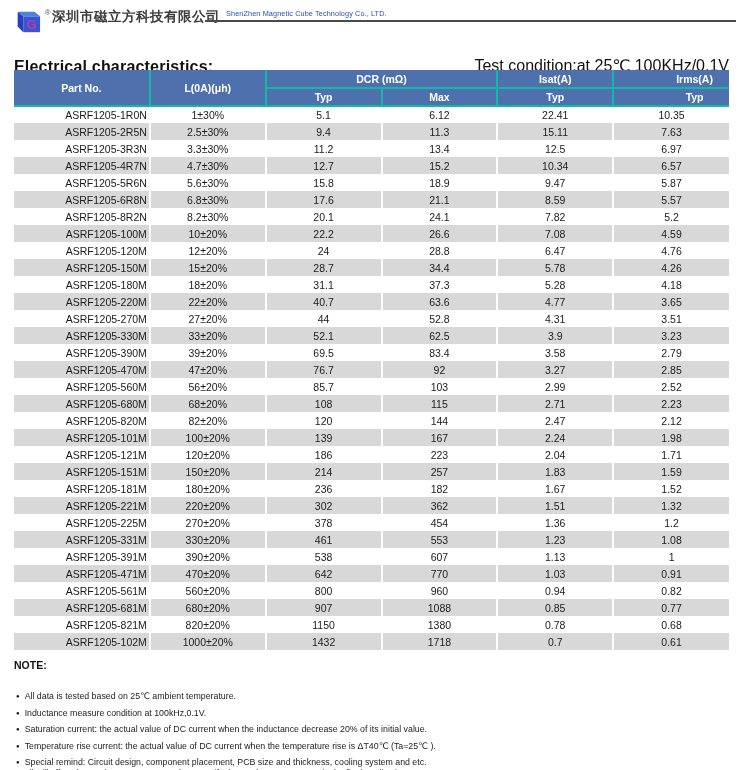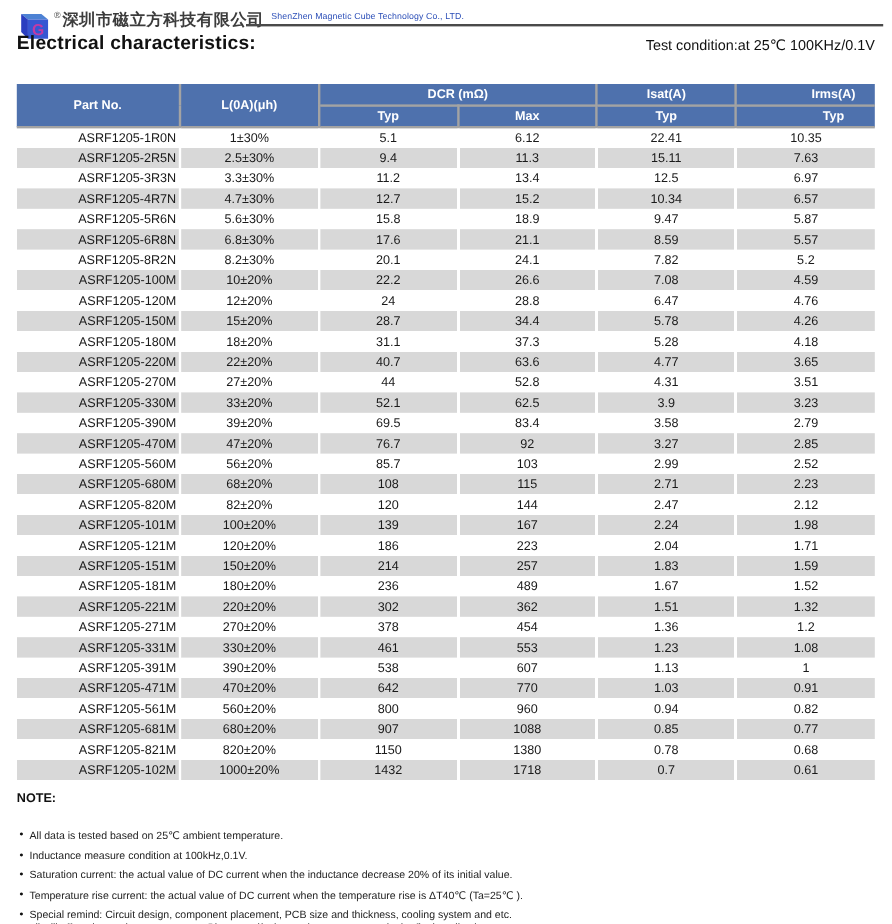--- a/index.html
+++ b/index.html
@@ -17,29 +17,29 @@
   .cube{width:30px;height:28px;flex:0 0 auto;}
   .brand-text{display:flex;flex-direction:row;line-height:1.05;padding-top:2px;}
   .cn-line{font-size:13.5px;font-weight:bold;color:#3c3c3c;letter-spacing:.5px;}
   .reg{font-size:7.5px;vertical-align:super;color:#555;font-weight:normal;margin-right:1px;}
   .en-line{font-size:7.3px;font-weight:normal;color:var(--brand-blue);margin-top:1px;margin-left:6px;letter-spacing:.1px;}
   .rule{position:absolute;top:20px;left:205px;width:531px;height:2px;background:#4a4a4a;}
 
   
   .title-row{position:absolute;top:28px;left:14px;width:715px;display:flex;justify-content:space-between;align-items:flex-end;}
   .page-title{font-size:16px;font-weight:bold;color:#111;letter-spacing:.2px;}
-  .test-cond{font-size:12px;color:#111;padding-bottom:1px;}
+  .test-cond{font-size:16px;color:#111;padding-bottom:1px;margin-top:28px;}
 
   
   .tbl-wrap{position:absolute;top:70px;left:14px;width:715px;}
   table{width:100%;border-collapse:collapse;table-layout:fixed;}
   col.c-part{width:19%;}
   col.c-rest{width:16.2%;}
   th{background:var(--header-blue);color:#fff;font-size:10.5px;font-weight:bold;
-     border:2px solid #a3a3a3;height:18px;padding:0;text-align:center;vertical-align:middle;}
+     border:2px solid #14b8a6;height:18px;padding:0;text-align:center;vertical-align:middle;}
   thead tr:first-child th{border-top:0;}
   thead th:first-child{border-left:0;}
   thead th:last-child{border-right:0;padding-left:46px;}
   td{font-size:10.5px;color:var(--ink);text-align:center;height:17px;padding:0 2px;
      border-left:2px solid #fff;border-right:2px solid #fff;border-top:0;border-bottom:0;
      overflow:hidden;white-space:nowrap;}
   td:first-child{border-left:0;text-align:right;}
   td:last-child{border-right:0;}
   tr.alt td{background:var(--row-gray);}
 
@@ -273,34 +273,34 @@
             <td>150±20%</td>
             <td>214</td>
             <td>257</td>
             <td>1.83</td>
             <td>1.59</td>
           </tr>
           <tr>
             <td>ASRF1205-181M</td>
             <td>180±20%</td>
             <td>236</td>
-            <td>489</td>
+            <td>182</td>
             <td>1.67</td>
             <td>1.52</td>
           </tr>
           <tr class="alt">
             <td>ASRF1205-221M</td>
             <td>220±20%</td>
             <td>302</td>
             <td>362</td>
             <td>1.51</td>
             <td>1.32</td>
           </tr>
           <tr>
-            <td>ASRF1205-271M</td>
+            <td>ASRF1205-225M</td>
             <td>270±20%</td>
             <td>378</td>
             <td>454</td>
             <td>1.36</td>
             <td>1.2</td>
           </tr>
           <tr class="alt">
             <td>ASRF1205-331M</td>
             <td>330±20%</td>
             <td>461</td>

